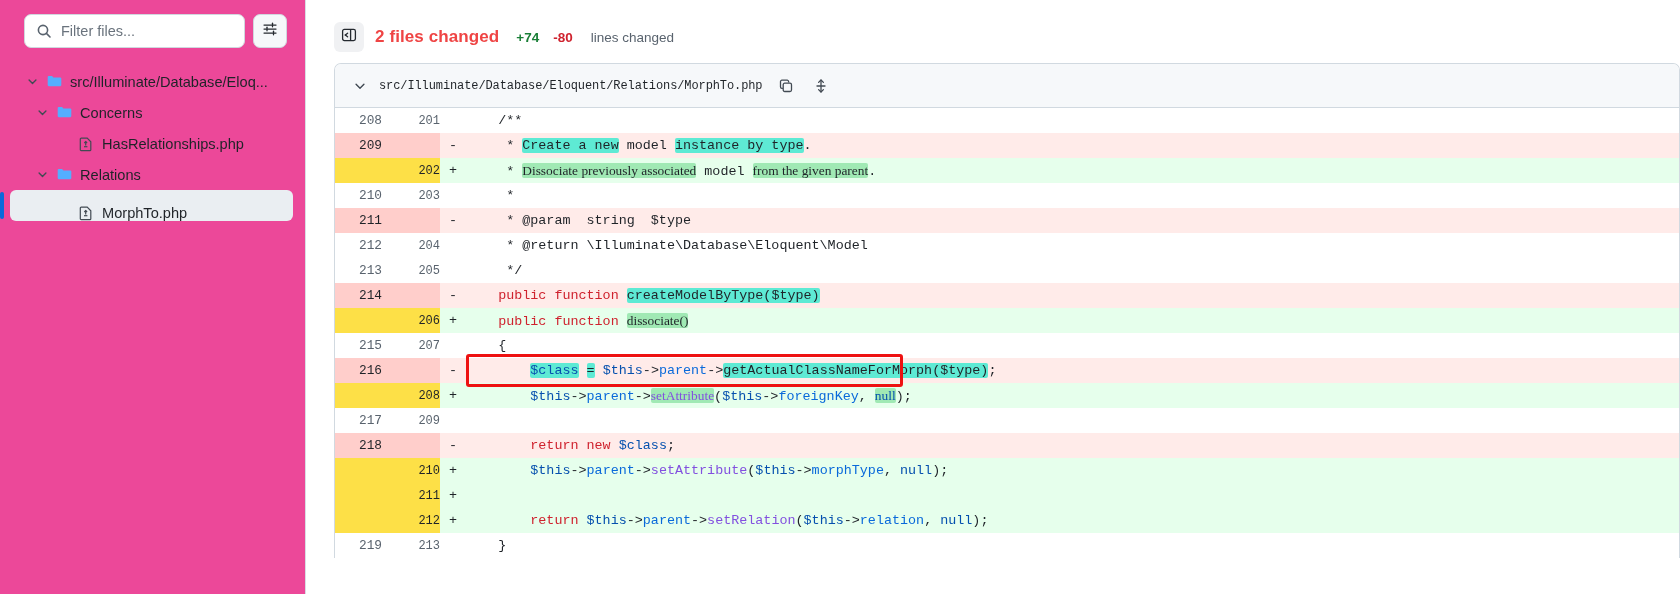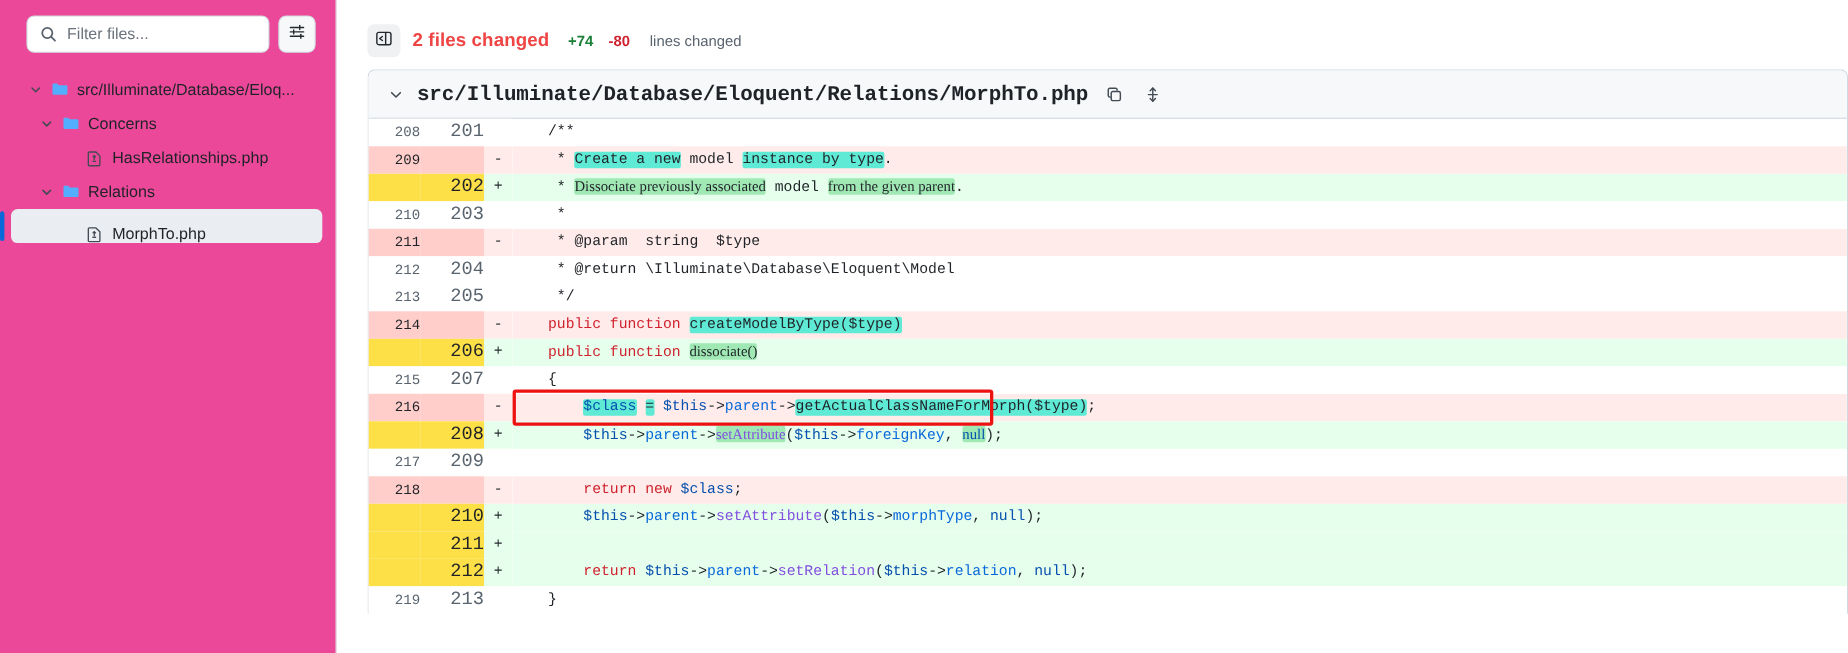--- a/index.html
+++ b/index.html
@@ -91,30 +91,30 @@
   }
   .file-head {
     height: 44px; background: #f6f8fa;
     border-bottom: 1px solid #d1d9e0;
     display: flex; align-items: center; gap: 10px;
     padding: 0 14px 0 16px;
   }
   .file-head .chev-btn { display: flex; align-items: center; justify-content: center; width: 18px; cursor: pointer; }
   .file-path {
     font-family: "Liberation Mono", monospace;
-    font-size: 19px; color: #1f2328; letter-spacing: -.1px; font-weight: bold;
+    font-size: 12px; color: #1f2328; letter-spacing: -.1px;
   }
   .head-icon { display: flex; align-items: center; justify-content: center; width: 22px; height: 22px; cursor: pointer; margin-left: 3px; }
 
   
   .diff { width: 100%; border-collapse: collapse; table-layout: fixed;
           font-family: "Liberation Mono", monospace; font-size: 13.4px; }
   .diff td { padding: 0; height: 25px; vertical-align: middle; white-space: pre; }
   .ln { width: 47px; text-align: right; padding-right: 11px; color: #59636e; font-size: 12.8px; }
-  .ln2 { width: 58px; text-align: right; padding-right: 11px; color: #59636e; font-size: 17px; }
+  .ln2 { width: 58px; text-align: right; padding-right: 11px; color: #59636e; font-size: 12px; }
   .mark { width: 26px; text-align: center; color: #1f2328; }
   .code { padding-left: 9px; color: #1f2328; overflow: hidden; }
 
   tr.ctx td { background: #ffffff; }
   tr.del .ln, tr.del .ln2 { background: #ffcecb; color: #1f2328; }
   tr.del .mark, tr.del .code { background: #ffebe9; }
   tr.add .ln, tr.add .ln2 { background: #fde047; color: #1f2328; }
   tr.add .mark, tr.add .code { background: #e6ffec; }
 
   .wd { background: #5eead4; border-radius: 2px; }

